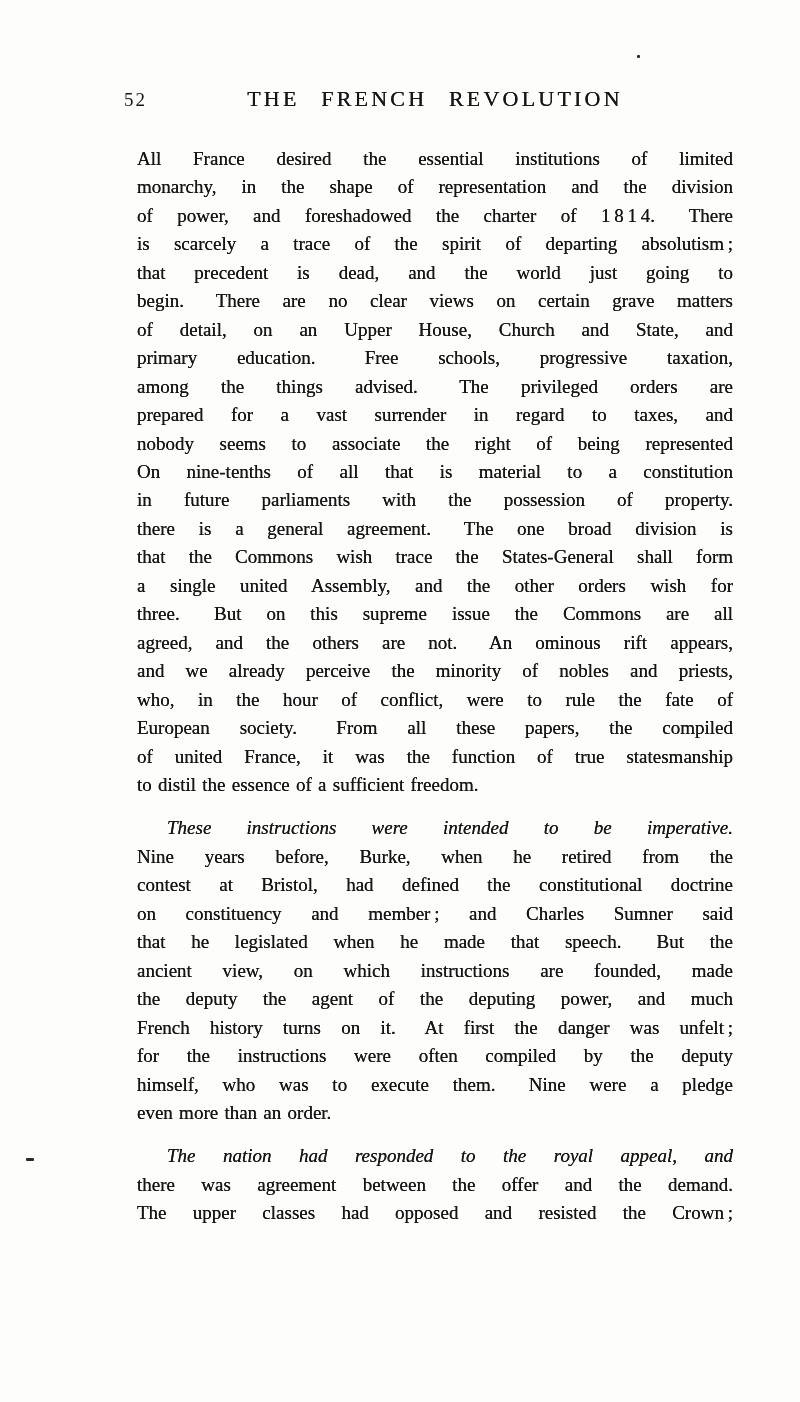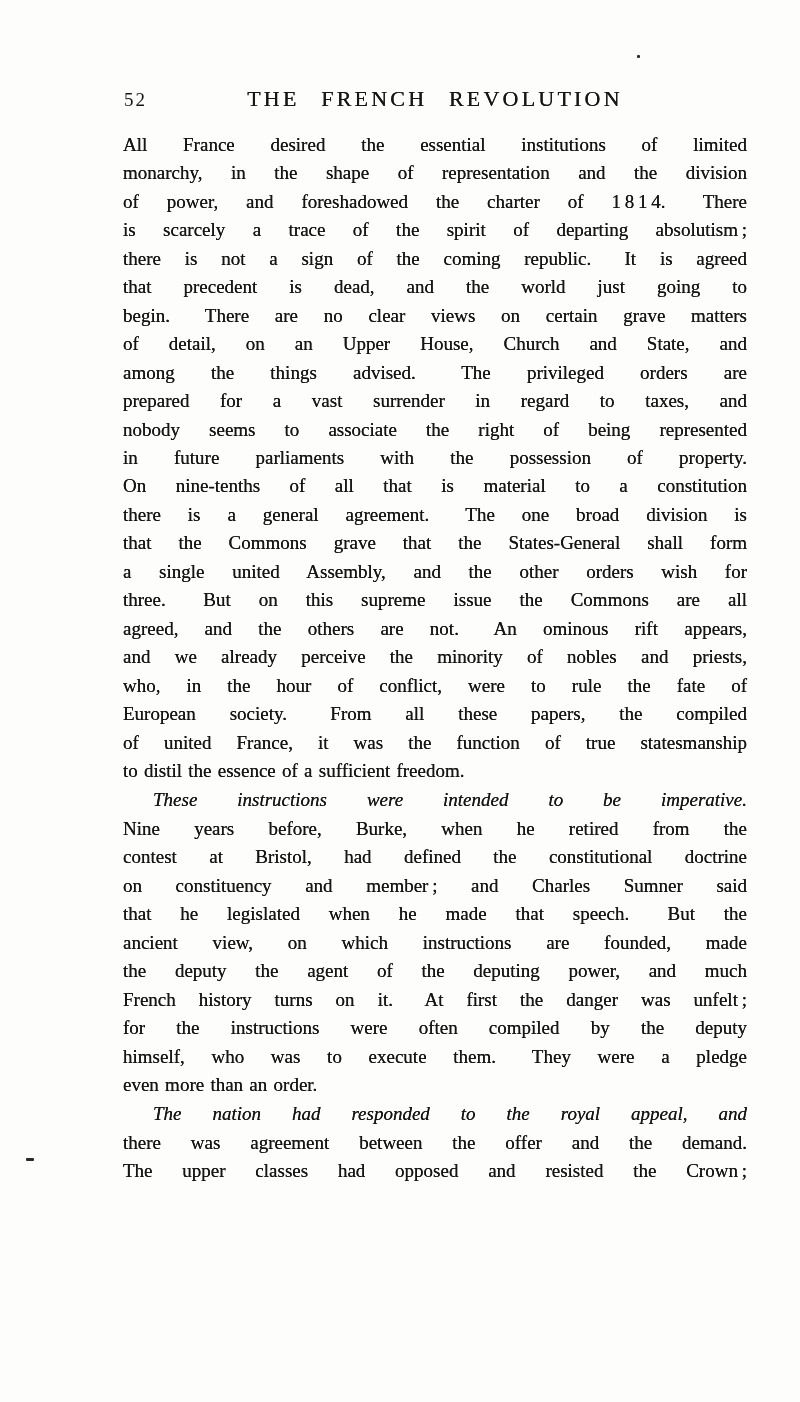--- a/index.html
+++ b/index.html
@@ -42,21 +42,21 @@
   .body-text {
     position: absolute;
     top: 130px;
     left: 122px;
     width: 626px;
     font-size: 19px;
     line-height: 28.45px;
     word-spacing: 1.5px;
     text-shadow: 0 0 0.4px currentColor;
   }
-  .paragraph { margin: 1px; }
+  .paragraph { margin: 15px; }
   .line {
     text-align: justify;
     text-align-last: justify;
     white-space: normal;
   }
   .line.first-line { text-indent: 30px; font-style: italic; }
   .line.last-line { text-align-last: left; }
   .paragraph.justify-last .line.last-line { text-align-last: justify; }
   .speck {
     position: absolute;
@@ -75,51 +75,51 @@
     <span class="page-number">52</span>
     <div class="running-title">THE FRENCH REVOLUTION</div>
   </div>
 
   <div class="body-text">
       <div class="paragraph">
         <div class="line">All France desired the essential institutions of limited</div>
         <div class="line">monarchy, in the shape of representation and the division</div>
         <div class="line">of power, and foreshadowed the charter of 1 8 1 4.  There</div>
         <div class="line">is scarcely a trace of the spirit of departing absolutism ;</div>
-        <div class="line">there is not a sign of the coming republic.  It is agreed</div>
         <div class="line">that precedent is dead, and the world just going to</div>
         <div class="line">begin.  There are no clear views on certain grave matters</div>
         <div class="line">of detail, on an Upper House, Church and State, and</div>
+        <div class="line">primary education.  Free schools, progressive taxation,</div>
         <div class="line">among the things advised.  The privileged orders are</div>
         <div class="line">prepared for a vast surrender in regard to taxes, and</div>
         <div class="line">nobody seems to associate the right of being represented</div>
+        <div class="line">On nine-tenths of all that is material to a constitution</div>
         <div class="line">in future parliaments with the possession of property.</div>
-        <div class="line">On nine-tenths of all that is material to a constitution</div>
         <div class="line">there is a general agreement.  The one broad division is</div>
-        <div class="line">that the Commons grave that the States-General shall form</div>
+        <div class="line">that the Commons wish trace the States-General shall form</div>
         <div class="line">a single united Assembly, and the other orders wish for</div>
         <div class="line">three.  But on this supreme issue the Commons are all</div>
         <div class="line">agreed, and the others are not.  An ominous rift appears,</div>
         <div class="line">and we already perceive the minority of nobles and priests,</div>
         <div class="line">who, in the hour of conflict, were to rule the fate of</div>
         <div class="line">European society.  From all these papers, the compiled</div>
         <div class="line">of united France, it was the function of true statesmanship</div>
         <div class="line last-line">to distil the essence of a sufficient freedom.</div>
       </div>
       <div class="paragraph">
         <div class="line first-line">These instructions were intended to be imperative.</div>
         <div class="line">Nine years before, Burke, when he retired from the</div>
         <div class="line">contest at Bristol, had defined the constitutional doctrine</div>
         <div class="line">on constituency and member ; and Charles Sumner said</div>
         <div class="line">that he legislated when he made that speech.  But the</div>
         <div class="line">ancient view, on which instructions are founded, made</div>
         <div class="line">the deputy the agent of the deputing power, and much</div>
         <div class="line">French history turns on it.  At first the danger was unfelt ;</div>
         <div class="line">for the instructions were often compiled by the deputy</div>
-        <div class="line">himself, who was to execute them.  They were a pledge</div>
+        <div class="line">himself, who was to execute them.  Nine were a pledge</div>
         <div class="line last-line">even more than an order.</div>
       </div>
       <div class="paragraph justify-last">
         <div class="line first-line">The nation had responded to the royal appeal, and</div>
         <div class="line">there was agreement between the offer and the demand.</div>
         <div class="line last-line">The upper classes had opposed and resisted the Crown ;</div>
       </div>
     </div>
 
   <div class="speck speck-dot"></div>

